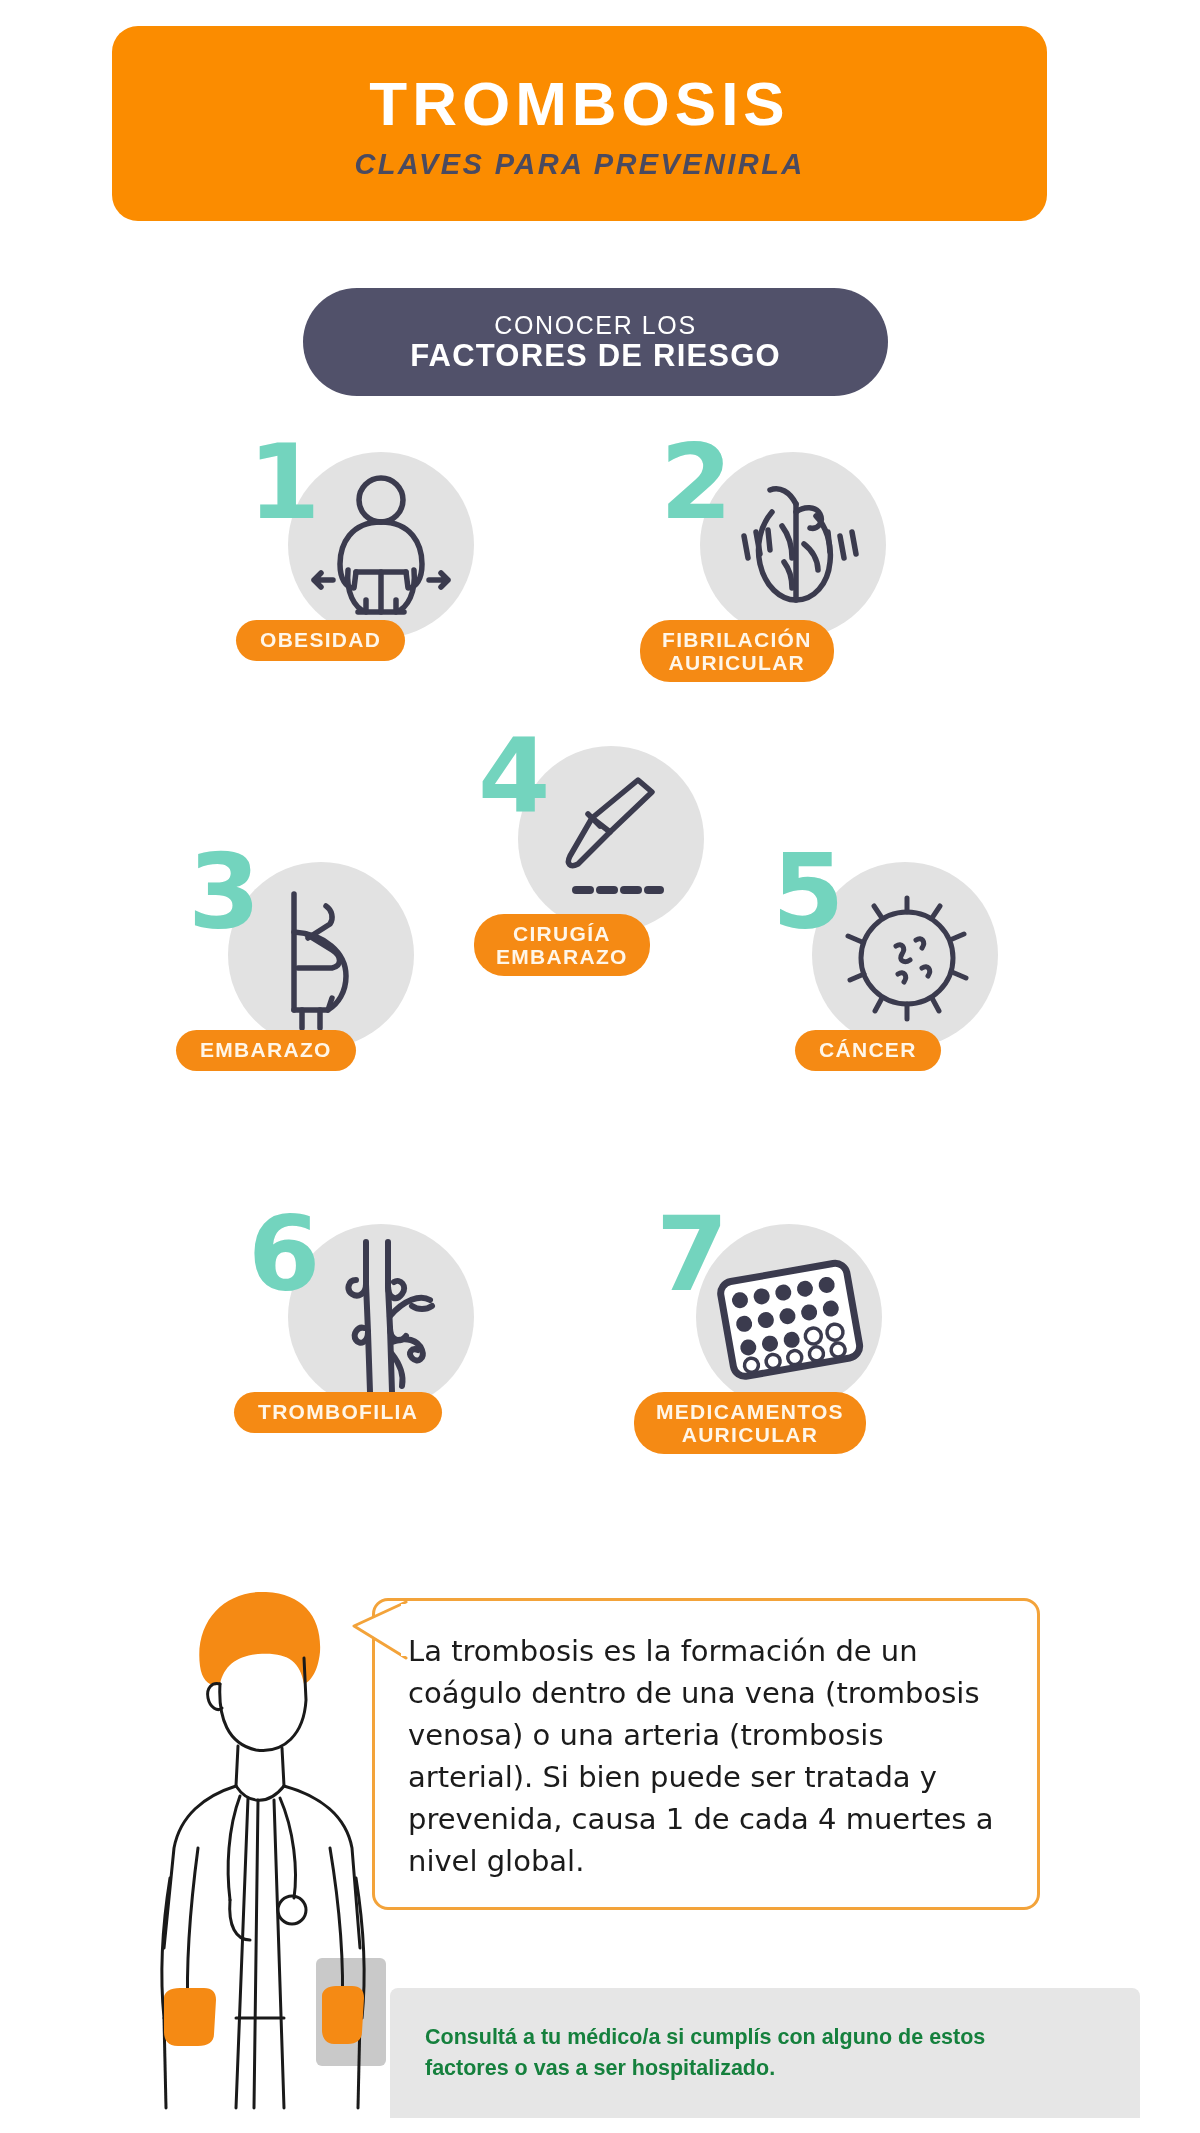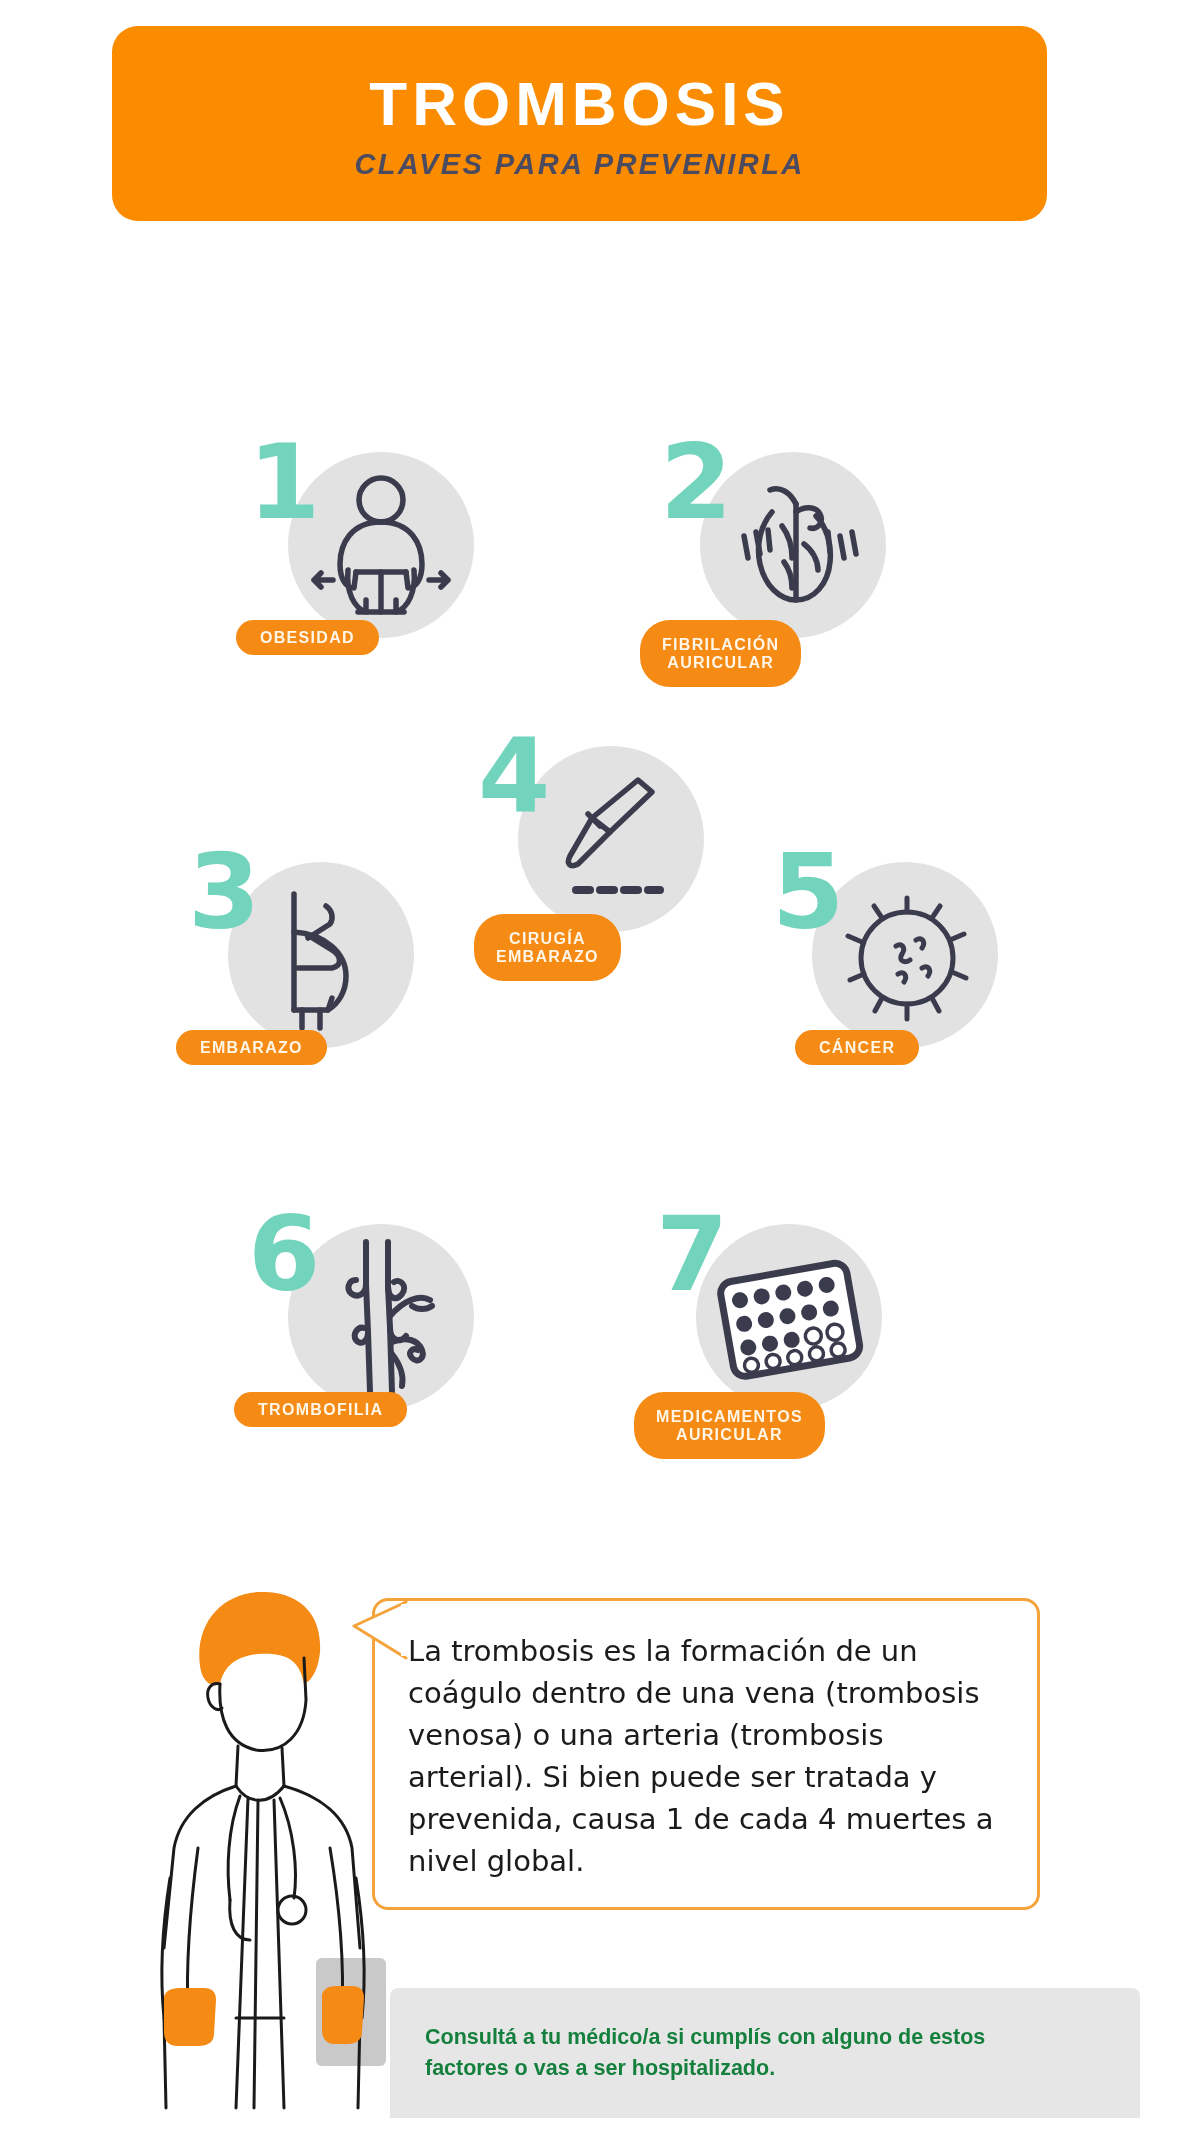--- a/index.html
+++ b/index.html
@@ -113,29 +113,29 @@
     width: 186px;
     height: 186px;
     z-index: 2;
   }
   .factor .pill {
     position: absolute;
     background: #F58A14;
     border-radius: 30px;
     color: #FFF6E8;
     font-weight: bold;
-    font-size: 16px;
+    font-size: 21px;
     letter-spacing: 1.3px;
     text-align: center;
     padding: 9px 24px;
     line-height: 1.08;
     z-index: 4;
     white-space: nowrap;
   }
-  .pill.two-line { line-height: 1.1; padding: 16px 22px; }
+  .pill.two-line { line-height: 1.1; padding: 8px 22px; }
 
   
   #f1 { left: 248px; top: 452px; }
   #f1 .pill { left: -12px; top: 168px; }
 
   #f2 { left: 660px; top: 452px; }
   #f2 .pill { left: -20px; top: 168px; }
 
   #f3 { left: 188px; top: 862px; }
   #f3 .pill { left: -12px; top: 168px; }
@@ -230,20 +230,24 @@
 </head>
 <body>
 
 <div class="page">
 
   <div class="header-band">
     <div class="header-title">TROMBOSIS</div>
     <div class="header-subtitle">CLAVES PARA PREVENIRLA</div>
   </div>
 
+  <div class="section-badge">
+    <div class="badge-line1">CONOCER LOS</div>
+    <div class="badge-line2">FACTORES DE RIESGO</div>
+  </div>
 
   <div class="factor" id="f1">
     <div class="disc"></div>
     <div class="numeral">1</div>
     <svg class="glyph" viewBox="0 0 186 186">
       <g fill="none" stroke="#3B3B4E" stroke-width="5.5" stroke-linecap="round" stroke-linejoin="round">
         <circle cx="93" cy="48" r="22"></circle>
         <path d="M93 70 C63 70 52 92 52 112 C52 127 58 136 66 136 L68 120"></path>
         <path d="M93 70 C123 70 134 92 134 112 C134 127 128 136 120 136 L118 120"></path>
         <path d="M60 118 C58 140 66 156 78 160 L78 148"></path>

